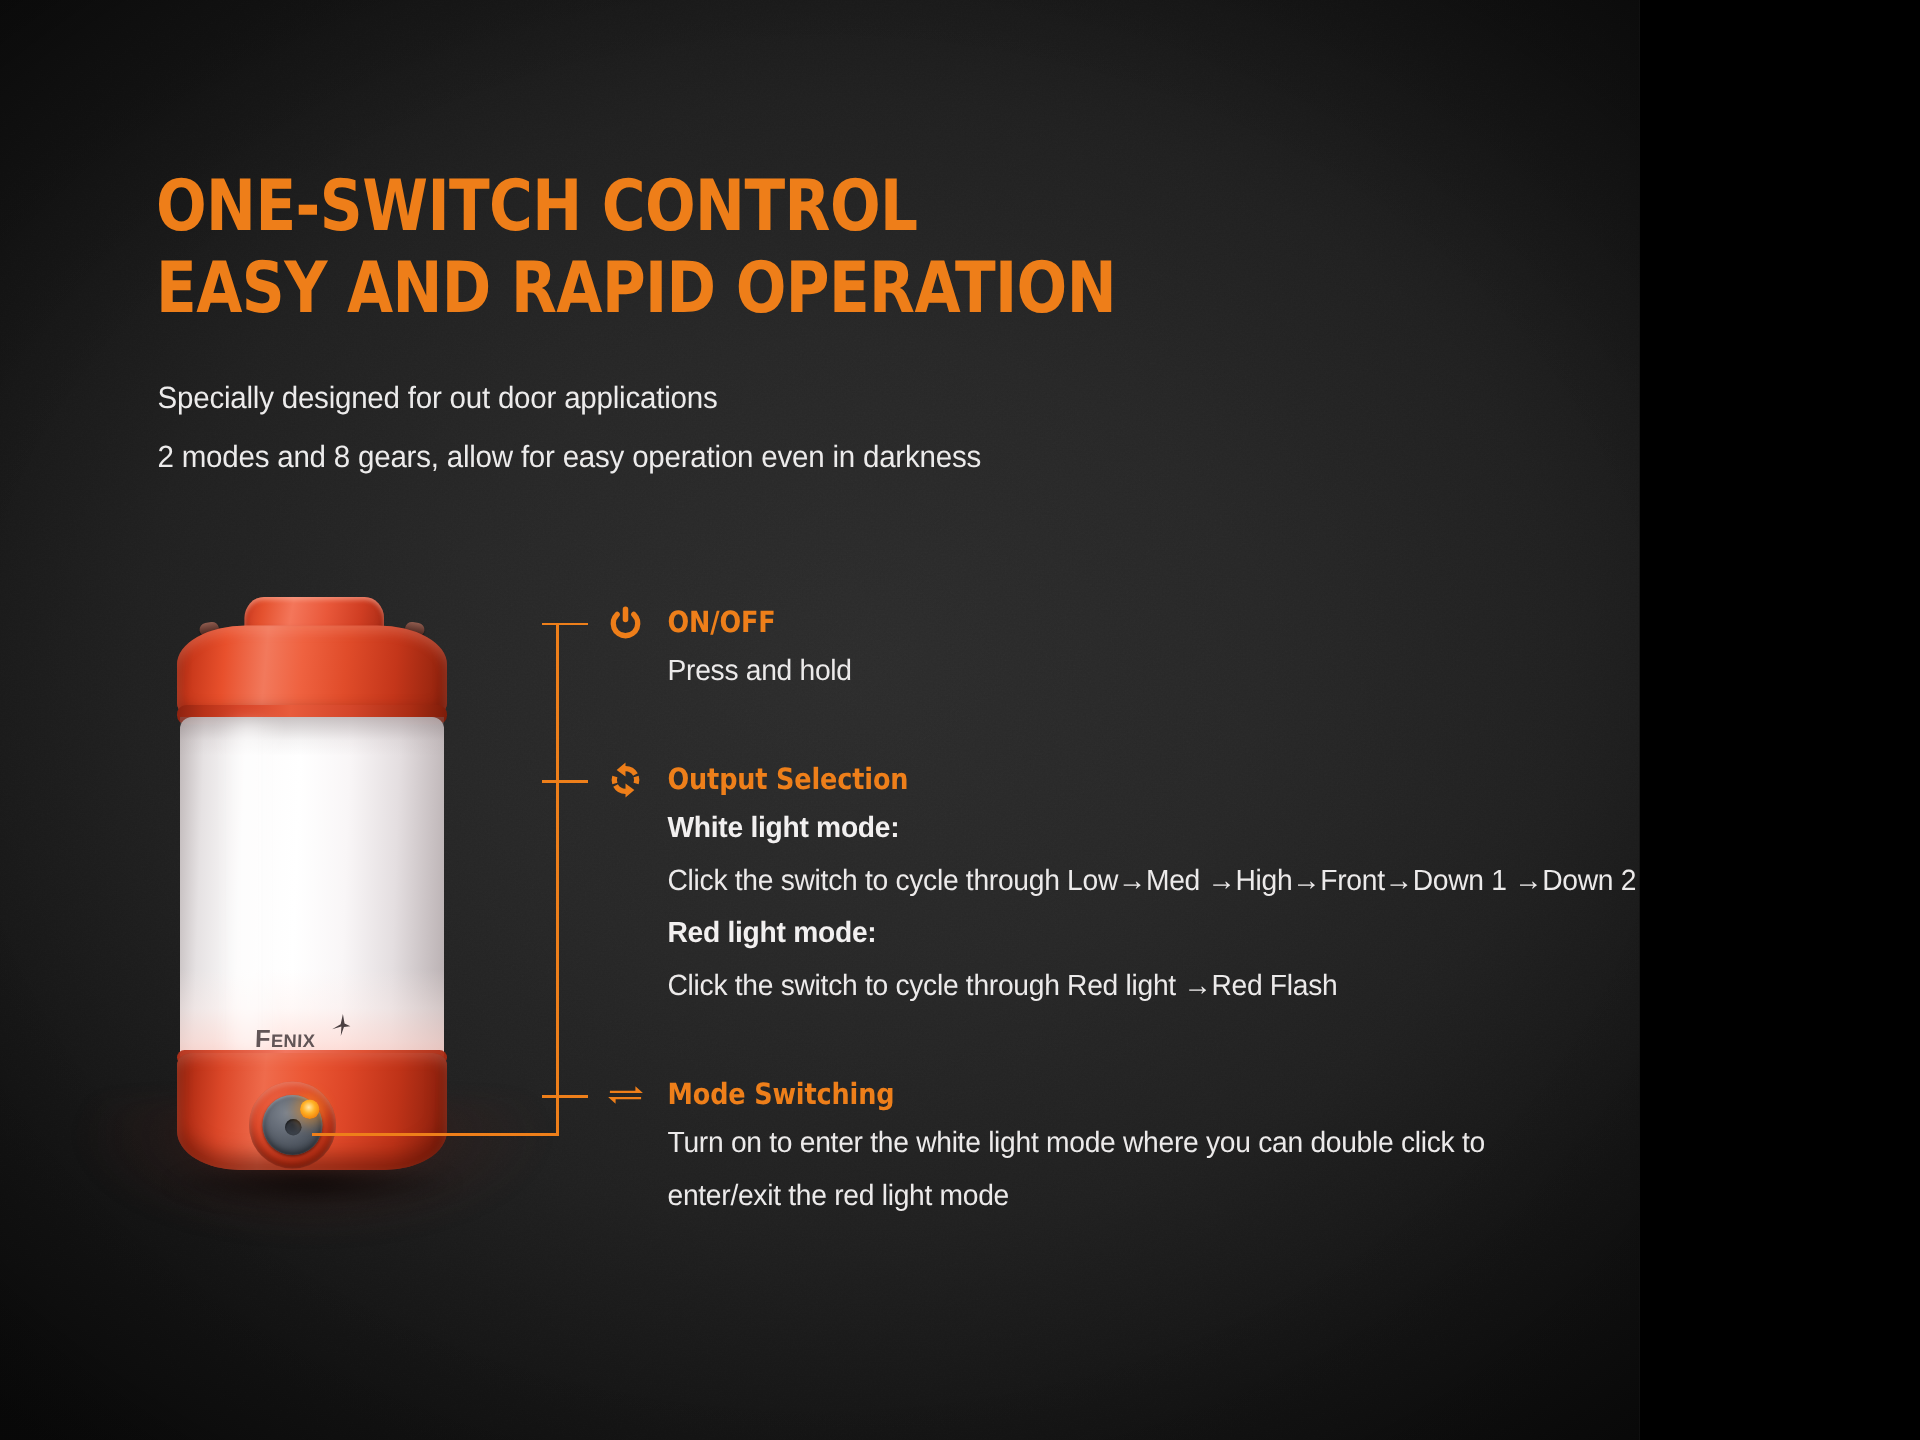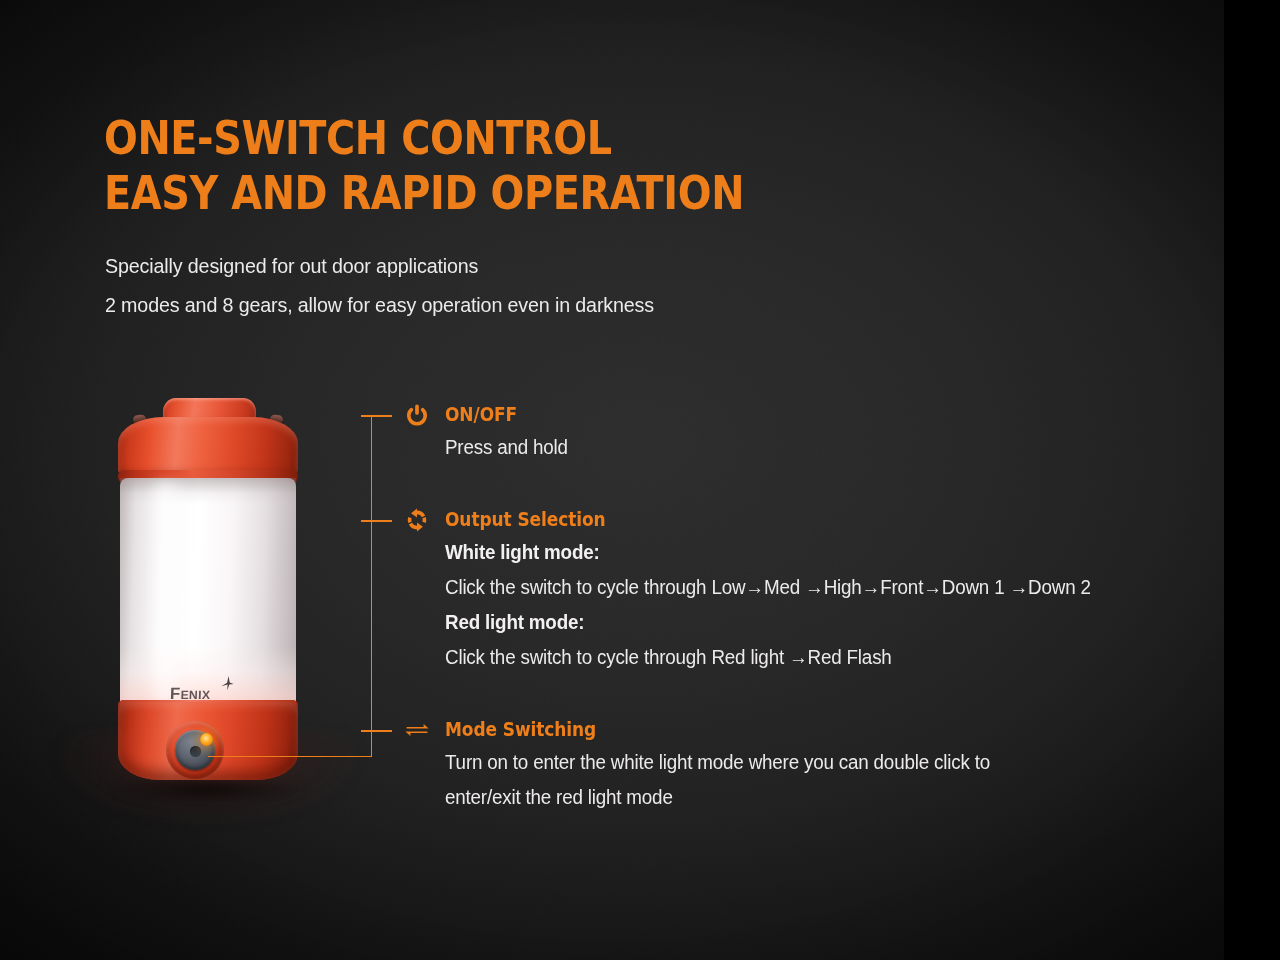--- a/index.html
+++ b/index.html
@@ -2,21 +2,21 @@
 <html><head>
 <meta charset="utf-8">
 <style>
   html, body {
     margin: 0;
     padding: 0;
     background: #000;
   }
   .stage {
     position: relative;
-    width: 1224px;
+    width: 1093px;
     height: 960px;
     overflow: hidden;
     background: #232323;
     font-family: "Liberation Sans", sans-serif;
   }
 
   
   .bg-base {
     position: absolute;
     inset: 0;

